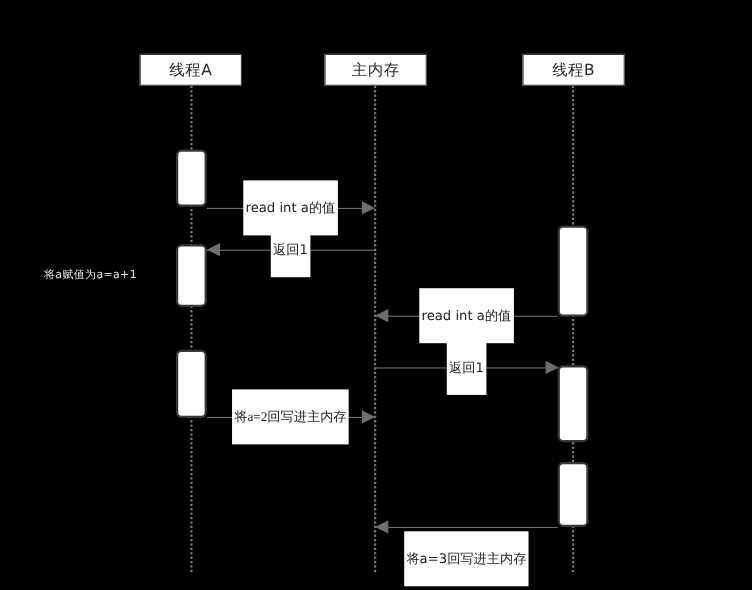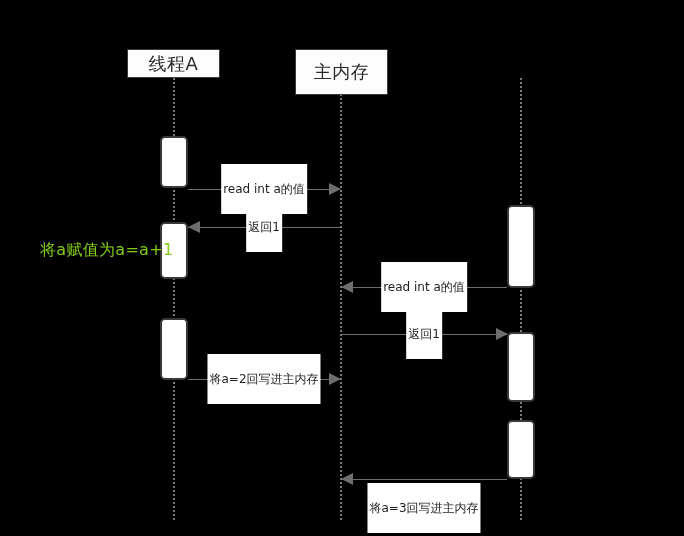--- a/index.html
+++ b/index.html
@@ -7,21 +7,21 @@
        font-family:"DejaVu Sans","Liberation Sans",sans-serif;}
   #canvas{position:relative;width:684px;height:536px;background:#000;}
 
   .lifeline{
     position:absolute;width:0;
     border-left:2px dotted #7a7a7a;
   }
   .actor-box{
     position:absolute;background:#fdfdfd;border:1px solid #3a3a3a;
     display:flex;align-items:center;justify-content:center;
-    color:#2b2b2b;font-size:18px;letter-spacing:.5px;
+    color:#2b2b2b;font-size:14px;letter-spacing:.5px;
     box-sizing:border-box;
   }
   .activation{
     position:absolute;background:#ffffff;border:2px solid #383838;
     border-radius:5px;box-sizing:border-box;
   }
   .msg{position:absolute;height:0;border-top:1.5px solid #6e6e6e;}
   .arrowhead{position:absolute;width:0;height:0;}
   .arrowhead.right{
     border-top:6px solid transparent;border-bottom:6px solid transparent;
@@ -30,38 +30,41 @@
   .arrowhead.left{
     border-top:6px solid transparent;border-bottom:6px solid transparent;
     border-right:12px solid #6e6e6e;
   }
   .msg-label{
     position:absolute;background:#ffffff;color:#1d1d1d;
     font-size:12px;line-height:14px;padding:18px 2px;white-space:nowrap;
     transform:translate(-50%,-50%);
   }
   .note{
-    position:absolute;color:#84cc16;font-size:16px;white-space:nowrap;
+    position:absolute;color:#e5e5e5;font-size:10px;white-space:nowrap;
     transform:translateY(-50%);letter-spacing:.3px;
   }
 </style>
 </head>
 <body>
 
 <div id="canvas">
 
   <div class="lifeline" style="left:173px;top:78px;height:442px;"></div>
   <div class="lifeline" style="left:340px;top:78px;height:442px;"></div>
   <div class="lifeline" style="left:520px;top:78px;height:442px;"></div>
 
   <div class="actor-box" style="left:127px;top:49px;width:93px;height:29px;">
     <span>线程A</span>
   </div>
-  <div class="actor-box" style="left:295px;top:49px;width:93px;height:46px;">
+  <div class="actor-box" style="left:295px;top:49px;width:93px;height:29px;">
     <span>主内存</span>
+  </div>
+  <div class="actor-box" style="left:475px;top:49px;width:93px;height:29px;">
+    <span>线程B</span>
   </div>
 
   <div class="activation" style="left:160px;top:136px;width:28px;height:52px;"></div>
   <div class="activation" style="left:160px;top:222px;width:28px;height:57px;"></div>
   <div class="activation" style="left:160px;top:318px;width:28px;height:62px;"></div>
 
   <div class="activation" style="left:507px;top:205px;width:28px;height:83px;"></div>
   <div class="activation" style="left:507px;top:332px;width:28px;height:70px;"></div>
   <div class="activation" style="left:507px;top:420px;width:28px;height:59px;"></div>
 
@@ -76,21 +79,21 @@
   <div class="msg" style="left:341px;top:287px;width:166px;"></div>
   <div class="arrowhead left" style="left:341px;top:281px;"></div>
   <div class="msg-label" style="left:424px;top:287px;">read int a的值</div>
 
   <div class="msg" style="left:341px;top:334px;width:166px;"></div>
   <div class="arrowhead right" style="left:496px;top:328px;"></div>
   <div class="msg-label" style="left:424px;top:334px;">返回1</div>
 
   <div class="msg" style="left:188px;top:379px;width:152px;"></div>
   <div class="arrowhead right" style="left:329px;top:373px;"></div>
-  <div class="msg-label" style="left:264px;top:379px;">将a=2回写进主内存</div>
+  <div class="msg-label" style="left:264px;top:379px;font-family:Liberation Serif, serif;">将a=2回写进主内存</div>
 
   <div class="msg" style="left:341px;top:479px;width:166px;"></div>
   <div class="arrowhead left" style="left:341px;top:473px;"></div>
   <div class="msg-label" style="left:424px;top:479px;margin-top:29px;">将a=3回写进主内存</div>
 
   <div class="note" style="left:40px;top:250px;">将a赋值为a=a+1</div>
 
 </div>
 
 </body></html>

